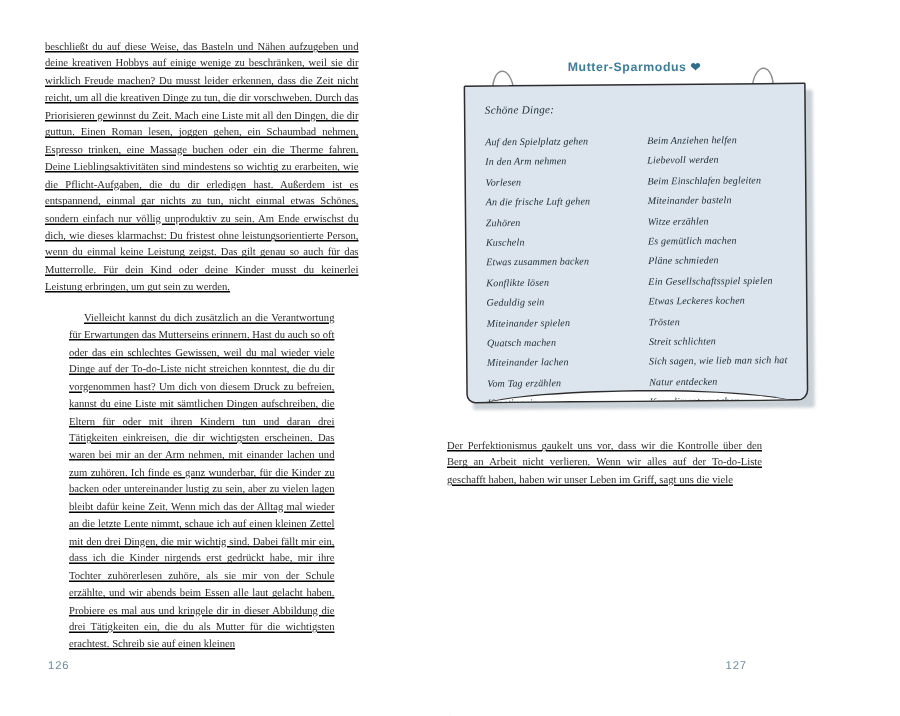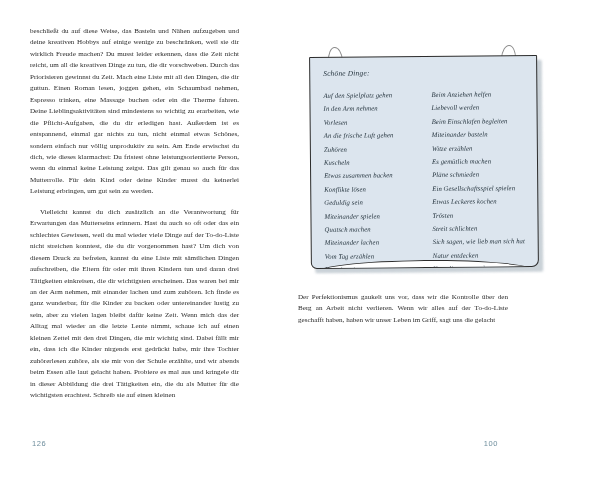--- a/index.html
+++ b/index.html
@@ -19,20 +19,21 @@
     height: 477px;
     background: #ffffff;
     display: flex;
   }
   .page {
     position: relative;
     width: 266px;
     height: 477px;
     box-sizing: border-box;
     background: #ffffff;
+    text-decoration: underline;
   }
   .page-left {
     padding: 26px 27px 0 30px;
   }
   .page-right {
     padding: 26px 24px 0 32px;
   }
   .gutter {
     position: absolute;
     left: 299px;
@@ -41,21 +42,21 @@
     height: 477px;
     background: linear-gradient(to right, #f2f2f2, #d8d8d8, #f6f6f6);
     pointer-events: none;
   }
   .body-text {
     font-family: "Liberation Serif", serif;
     font-size: 7.1px;
     line-height: 11.45px;
     color: #2b2b2b;
     text-align: justify;
-    margin: 0;
+    margin: 16px;
     hyphens: auto;
     -webkit-hyphens: auto;
   }
   .body-text + .body-text {
     margin-top: 9px;
     text-indent: 10px;
   }
   .para-top {
     margin: 0;
   }
@@ -196,20 +197,24 @@
     <p class="body-text">Vielleicht kannst du dich zusätzlich an die Verantwortung für Erwartungen das Mutterseins erinnern. Hast du auch so oft oder das ein schlechtes Gewissen, weil du mal wieder viele Dinge auf der To-do-Liste nicht streichen konntest, die du dir vorgenommen hast? Um dich von diesem Druck zu befreien, kannst du eine Liste mit sämtlichen Dingen aufschreiben, die Eltern für oder mit ihren Kindern tun und daran drei Tätigkeiten einkreisen, die dir wichtigsten erscheinen. Das waren bei mir an der Arm nehmen, mit einander lachen und zum zuhören. Ich finde es ganz wunderbar, für die Kinder zu backen oder untereinander lustig zu sein, aber zu vielen lagen bleibt dafür keine Zeit. Wenn mich das der Alltag mal wieder an die letzte Lente nimmt, schaue ich auf einen kleinen Zettel mit den drei Dingen, die mir wichtig sind. Dabei fällt mir ein, dass ich die Kinder nirgends erst gedrückt habe, mir ihre Tochter zuhörerlesen zuhöre, als sie mir von der Schule erzählte, und wir abends beim Essen alle laut gelacht haben. Probiere es mal aus und kringele dir in dieser Abbildung die drei Tätigkeiten ein, die du als Mutter für die wichtigsten erachtest. Schreib sie auf einen kleinen</p>
     <div class="folio folio-left">126</div>
   </div>
 
   <div class="gutter"></div>
 
   <div class="page page-right">
 
     <div class="note-wrap">
 
+      <div class="note-title">
+        <span>Mutter-Sparmodus</span>
+        <span class="heart">❤</span>
+      </div>
 
       <div class="rings">
         <span class="ring ring-left"></span>
         <span class="ring ring-right"></span>
       </div>
 
       <div class="note-shadow"></div>
 
       <div class="note-paper">
         <div class="note-inner">
@@ -247,17 +252,17 @@
               <div class="note-item">Sich sagen, wie lieb man sich hat</div>
               <div class="note-item">Natur entdecken</div>
               <div class="note-item">Komplimente machen</div>
             </div>
           </div>
         </div>
       </div>
     </div>
 
 
-    <p class="body-text para-top">Der Perfektionismus gaukelt uns vor, dass wir die Kontrolle über den Berg an Arbeit nicht verlieren. Wenn wir alles auf der To-do-Liste geschafft haben, haben wir unser Leben im Griff, sagt uns die gelacht</p>
-
-    <div class="folio folio-right">100</div>
+    <p class="body-text para-top">Der Perfektionismus gaukelt uns vor, dass wir die Kontrolle über den Berg an Arbeit nicht verlieren. Wenn wir alles auf der To-do-Liste geschafft haben, haben wir unser Leben im Griff, sagt uns die viele</p>
+
+    <div class="folio folio-right">127</div>
   </div>
 </div>
 
 </body></html>

